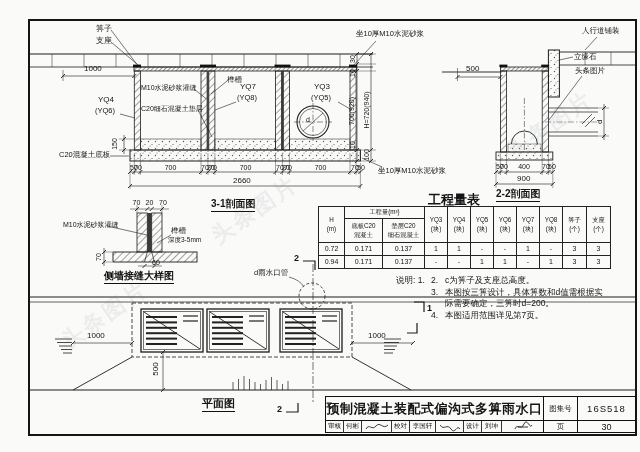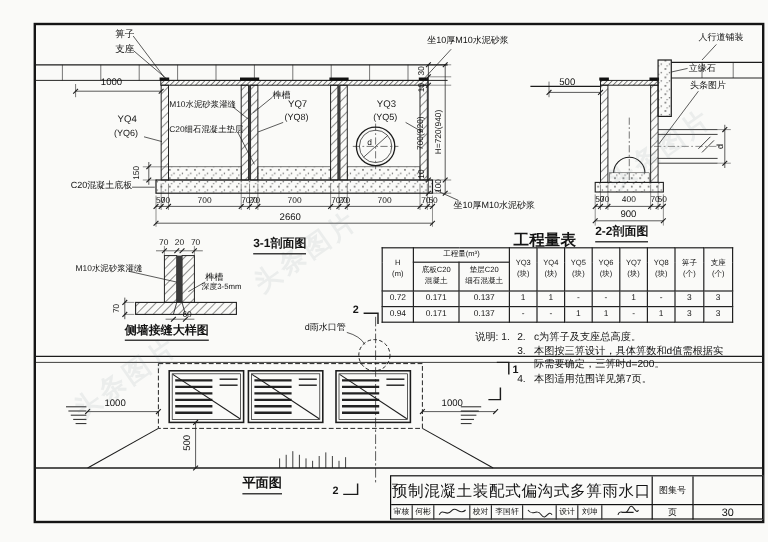--- a/index.html
+++ b/index.html
@@ -40,21 +40,21 @@
   .notes-list{position:absolute;left:431px;top:275px;width:172px;z-index:3}
   .note{display:flex;font-size:8.5px;line-height:11.6px}
   .note .nn{flex:none;width:14px}
   .note .nt{flex:1;white-space:normal}
   
   .tb{position:absolute;left:325px;top:396px;width:311px;height:37px;
       border:1.6px solid #111;box-sizing:border-box;z-index:3;background:#fafaf8}
   .tb .cell{position:absolute;box-sizing:border-box;display:flex;align-items:center;
       justify-content:center;overflow:hidden}
   .tb-title{left:0;top:0;width:218px;height:23px;border-right:1px solid #111;
-      font-size:13px;font-weight:normal;letter-spacing:.5px}
+      font-size:13px;font-weight:bold;letter-spacing:.5px}
   .tb-al{left:218px;top:0;width:34px;height:23px;border-right:1px solid #111;font-size:7.5px}
   .tb-av{left:252px;top:0;width:57px;height:23px;font-size:9.5px;letter-spacing:1px}
   .tb-row{position:absolute;left:0;top:23px;width:218px;height:12.5px;border-top:1px solid #111;
       border-right:1px solid #111;display:flex;box-sizing:border-box}
   .tb-row .c{flex:none;border-right:1px solid #333;display:flex;align-items:center;
       justify-content:center;font-size:6.5px;box-sizing:border-box}
   .tb-row .c:last-child{border-right:none}
   .tb-pl{left:218px;top:23px;width:34px;height:12.5px;border-top:1px solid #111;
       border-right:1px solid #111;font-size:7.5px}
   .tb-pv{left:252px;top:23px;width:57px;height:12.5px;border-top:1px solid #111;font-size:9px}
@@ -640,20 +640,21 @@
         <span class="nn">4.</span>
         <span class="nt">本图适用范围详见第7页。</span>
       </div>
       </div>
   </div>
 
   
   <div class="tb">
     <div class="cell tb-title">预制混凝土装配式偏沟式多箅雨水口</div>
     <div class="cell tb-al">图集号</div>
+    <div class="cell tb-av">16S518</div>
     <div class="tb-row">
       <span class="c" style="width:18px">审核</span>
       <span class="c" style="width:18px">何彬</span>
       <span class="c" style="width:30px">
           <svg width="26" height="10" viewBox="0 0 26 10">
             <path d="M2,7 C5,1 8,9 12,4 S19,8 24,3" stroke="#222" fill="none" stroke-width="0.9"></path>
           </svg>
         </span>
       <span class="c" style="width:18px">校对</span>
       <span class="c" style="width:26px">李国轩</span>

